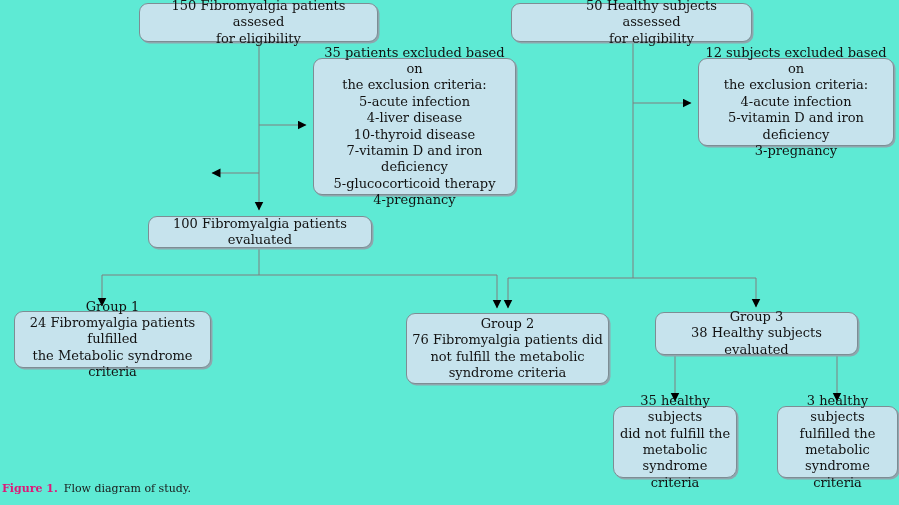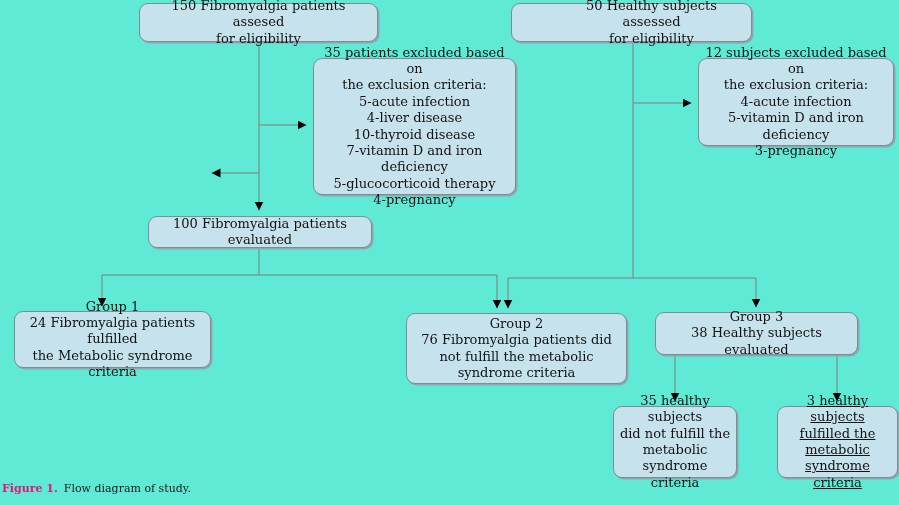--- a/index.html
+++ b/index.html
@@ -93,40 +93,40 @@
   <div class="node" style="left:148px;top:216px;width:224px;height:32px;">
     <span>100 Fibromyalgia patients evaluated</span>
   </div>
 
   <div class="node" style="left:2px;top:311px;width:197px;height:57px;margin-left:12px;">
     <span>Group 1
 24 Fibromyalgia patients fulfilled
 the Metabolic syndrome criteria</span>
   </div>
 
-  <div class="node" style="left:406px;top:313px;width:221px;height:71px;">
+  <div class="node" style="left:406px;top:313px;width:203px;height:71px;">
     <span>Group 2
 76 Fibromyalgia patients did
 not fulfill the metabolic
 syndrome criteria</span>
   </div>
 
   <div class="node" style="left:655px;top:312px;width:203px;height:43px;">
     <span>Group 3
 38 Healthy subjects evaluated</span>
   </div>
 
-  <div class="node" style="left:613px;top:406px;width:124px;height:72px;">
+  <div class="node" style="left:613px;top:406px;width:124px;height:72px;border-radius:10px;">
     <span>35 healthy subjects
 did not fulfill the
 metabolic syndrome
 criteria</span>
   </div>
 
-  <div class="node" style="left:777px;top:406px;width:121px;height:72px;text-decoration:underline;">
+  <div class="node" style="left:777px;top:406px;width:121px;height:72px;">
     <span>3 healthy subjects
 fulfilled the
 metabolic syndrome
 criteria</span>
   </div>
 
   <div class="caption">
     <span class="fig-label">Figure 1.</span><span>Flow diagram of study.</span>
   </div>
 

